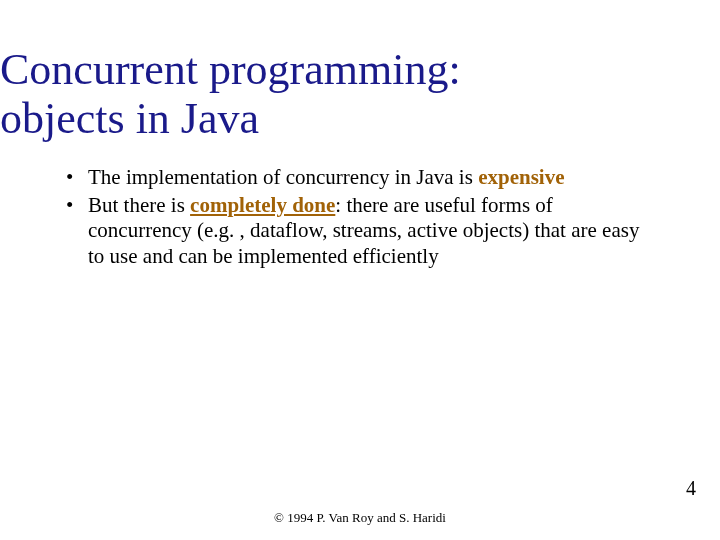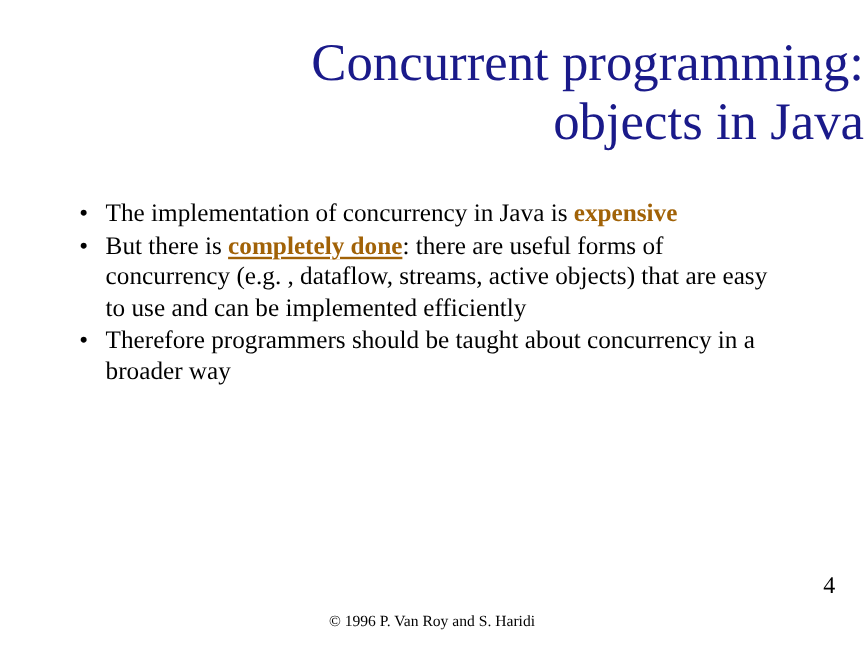--- a/index.html
+++ b/index.html
@@ -13,24 +13,24 @@
     overflow: hidden;
   }
   .slide {
     position: relative;
     width: 720px;
     height: 540px;
     box-sizing: border-box;
   }
   .title {
     position: absolute;
-    top: 28px;
+    top: 45px;
     left: 0;
     width: 720px;
-    text-align: right;
+    text-align: left;
     font-size: 44px;
     line-height: 1.12;
     color: #1a1a8a;
     font-weight: normal;
   }
   .body {
     position: absolute;
     top: 165px;
     left: 60px;
     width: 600px;
@@ -89,24 +89,21 @@
 
       <li>
         <span>The implementation of concurrency in Java is </span><span class="b red">expensive</span>
       </li>
 
 
       <li>
         <span>But there is </span><span class="b u red">completely done</span><span>: there are useful forms of concurrency (e.g. , dataflow, streams, active objects) that are easy to use and can be implemented efficiently</span>
       </li>
 
-      <li>
-        <span>Therefore programmers should be taught about concurrency in a broader way</span>
-      </li>
 
     </ul>
   </div>
 
   <div class="pagenum">4</div>
 
-  <div class="footer">© 1996 P. Van Roy and S. Haridi</div>
+  <div class="footer">© 1994 P. Van Roy and S. Haridi</div>
 
 </div>
 
 </body></html>

